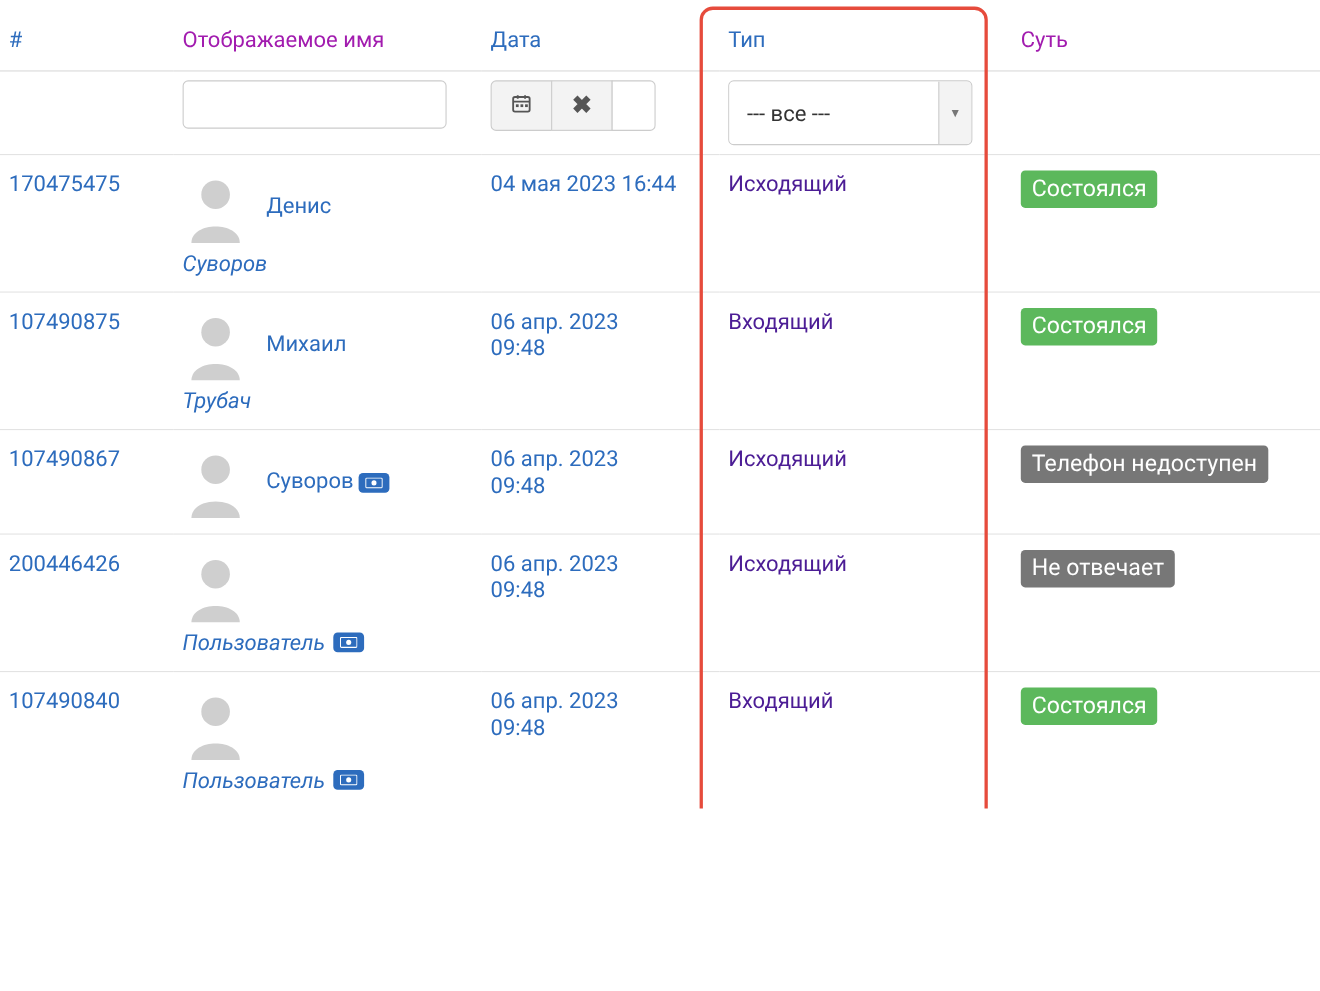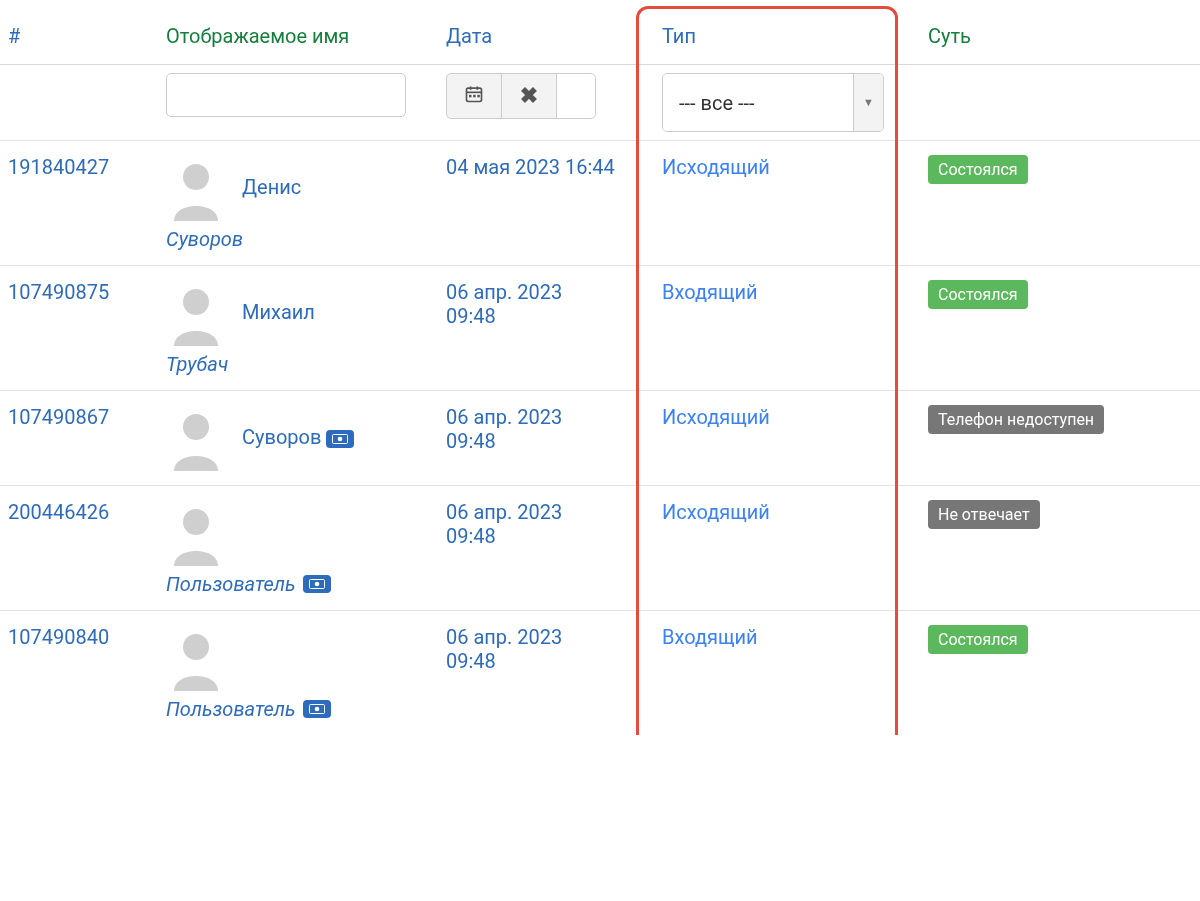--- a/index.html
+++ b/index.html
@@ -21,21 +21,21 @@
     vertical-align: top;
     padding: 12px 8px;
   }
   thead th {
     font-weight: 400;
     border-bottom: 1px solid #d9d9d9;
     padding-top: 24px;
     padding-bottom: 16px;
   }
   .link, a { color: #2d6cbd; text-decoration: none; cursor: pointer; }
-  .header-black { color: #15803d; }
+  .header-black { color: #a21caf; }
   .filter-row td { padding: 8px; border-bottom: 1px solid #e3e3e3; }
   .filter-input {
     height: 44px;
     border: 1px solid #ccc;
     border-radius: 5px;
     width: 100%;
     padding: 6px 10px;
     font-size: 18px;
     max-width: 240px;
   }
@@ -99,25 +99,25 @@
     padding:2px 6px;
     font-size:12px;
     font-weight:600;
     height:18px;
   }
   .badge {
     display:inline-block;
     padding: 5px 10px;
     border-radius:4px;
     color:#fff;
-    font-size:16px;
+    font-size:21px;
   }
   .badge-green{ background:#5cb85c; }
   .badge-gray{ background:#777; }
-  .type-text{ color:#3b82f6; }
+  .type-text{ color:#4c1d95; }
   .highlight-box{
     position:absolute;
     border:3px solid #e64b3c;
     border-radius:12px;
     left:636px; top:6px;
     width:262px; height:890px;
     pointer-events:none;
   }
   col.c1{width:158px;}
   col.c2{width:280px;}
@@ -180,21 +180,21 @@
               </div>
           <div class="select-caret">
                 <span>▼</span>
               </div>
         </div>
       </td>
       <td></td>
     </tr>
 
   <tr class="data-row">
-    <td><a class="link">191840427</a></td>
+    <td><a class="link">170475475</a></td>
     <td>
       <div class="name-cell">
         <div class="name-top">
           <span class="avatar">
             <svg viewBox="0 0 60 66">
                     <circle cx="30" cy="22" r="13" fill="#cfcfcf"></circle>
                     <path d="M8 66 C8 46 52 46 52 66 Z" fill="#cfcfcf"></path>
                   </svg>
           </span>
           <span class="name-first">

